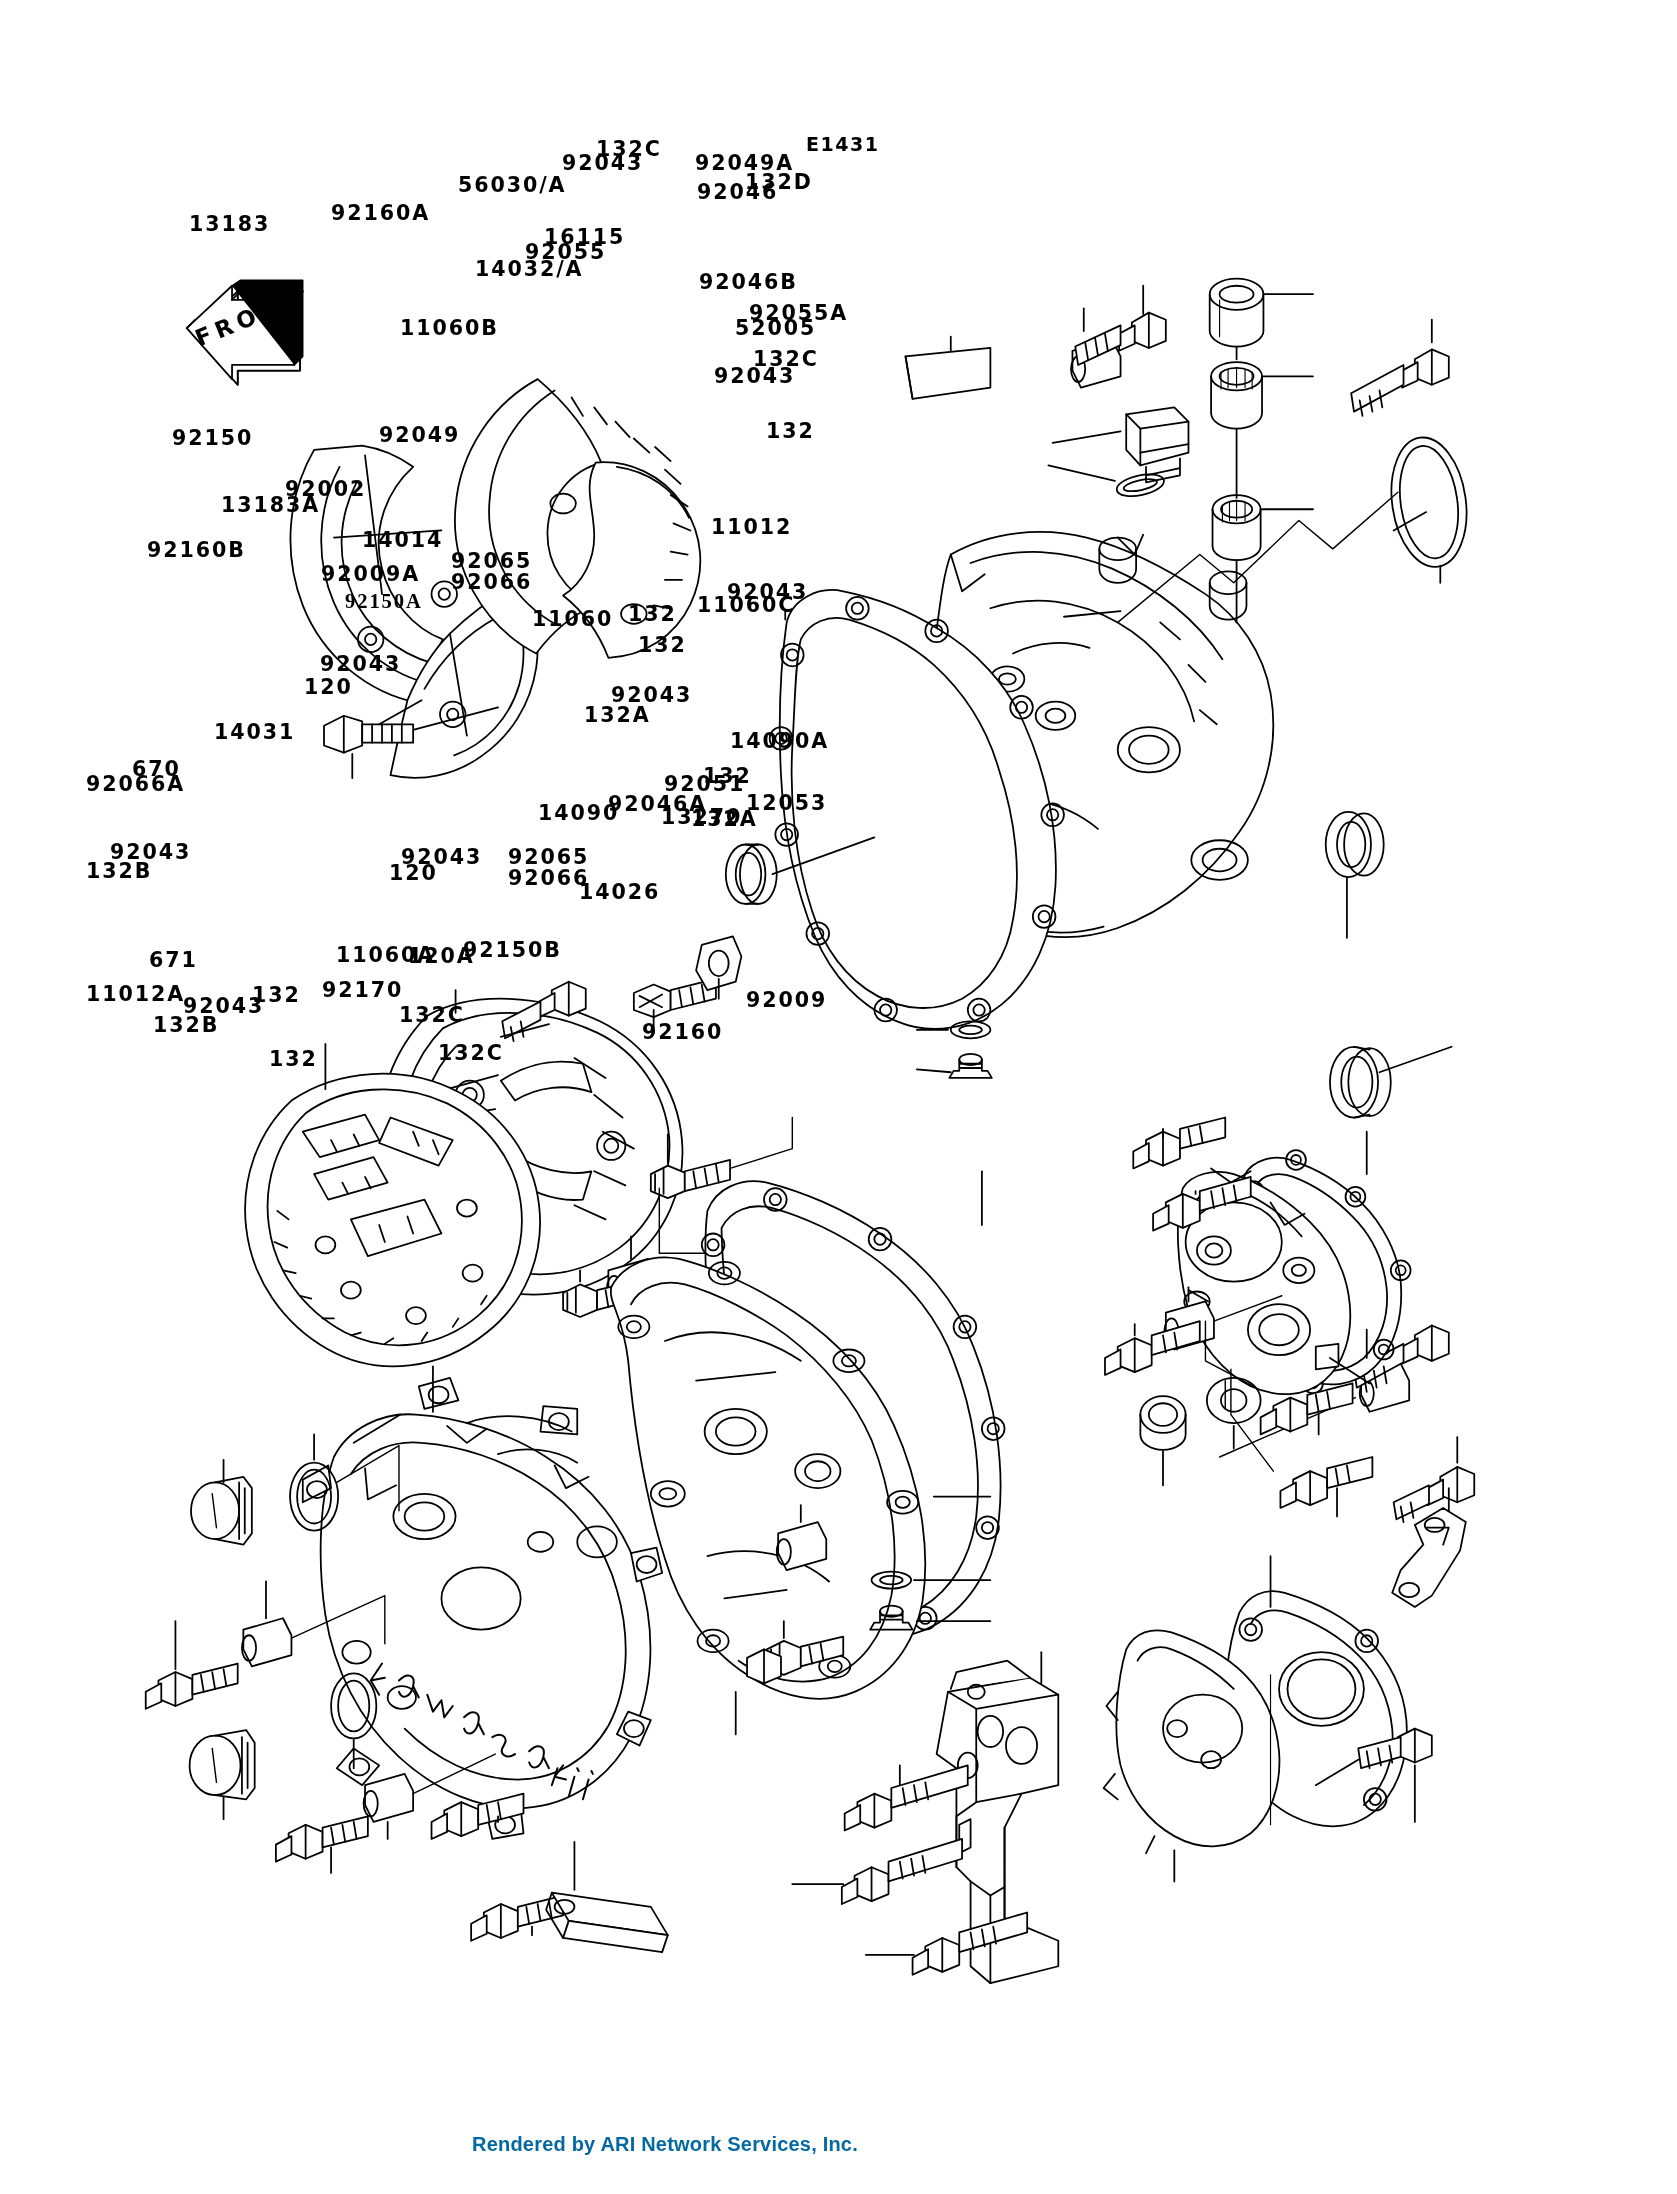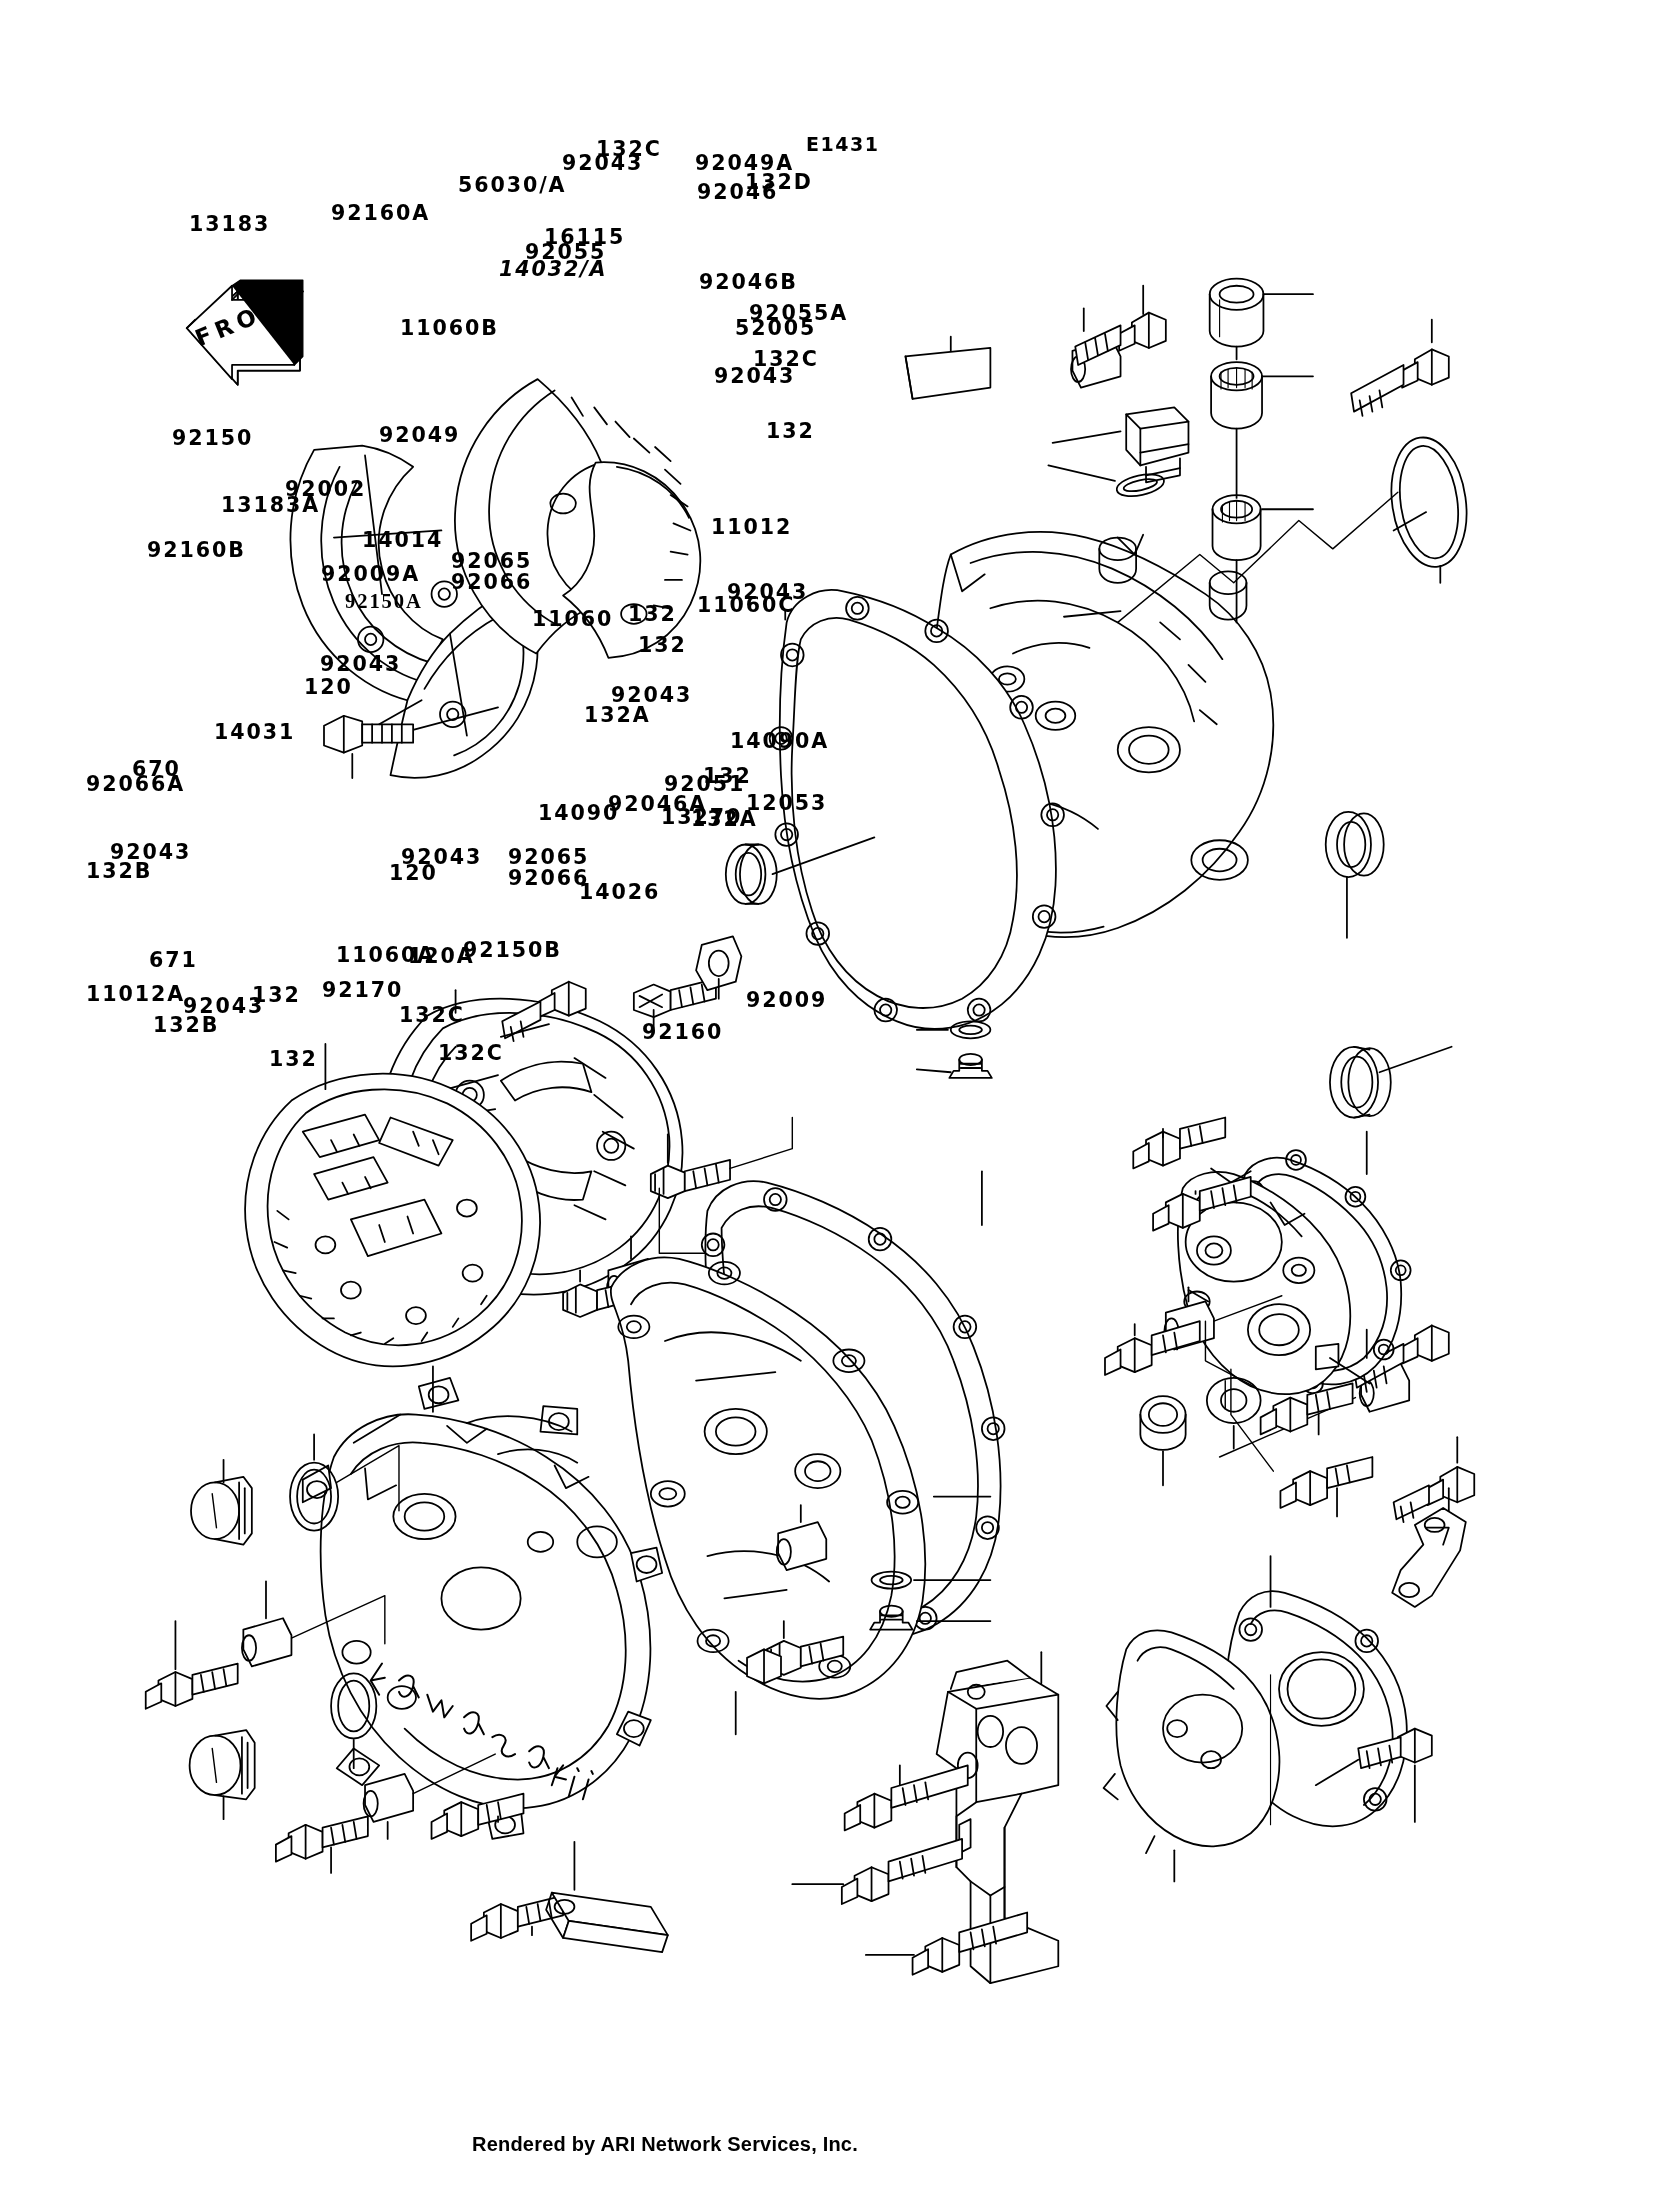--- a/index.html
+++ b/index.html
@@ -25,21 +25,21 @@
   .lbl.sheet{font-size:19px;letter-spacing:1.5px;font-weight:600;}
   .footer{
     position:absolute;
     left:0;
     top:2133px;
     width:1330px;
     text-align:center;
     font-family:"Liberation Sans",sans-serif;
     font-size:20px;
     font-weight:600;
-    color:#000000;
+    color:#0369a1;
     letter-spacing:0.2px;
   }
 </style>
 </head>
 <body>
 
 <div id="page">
 
   <svg id="art" viewBox="0 0 1186 1551" preserveAspectRatio="none">
     <defs>
@@ -951,21 +951,21 @@
   <div class="lbl" style="left:331px;top:203px;">92160A</div>
   <div class="lbl" style="left:458px;top:175px;">56030/A</div>
   <div class="lbl" style="left:562px;top:153px;">92043</div>
   <div class="lbl" style="left:596px;top:139px;">132C</div>
   <div class="lbl" style="left:695px;top:153px;">92049A</div>
   <div class="lbl" style="left:697px;top:182px;">92046</div>
   <div class="lbl" style="left:745px;top:172px;">132D</div>
   <div class="lbl" style="left:544px;top:227px;">16115</div>
   <div class="lbl" style="left:525px;top:242px;">92055</div>
   <div class="lbl" style="left:699px;top:272px;">92046B</div>
-  <div class="lbl" style="left:499px;top:259px;font-style:italic;">14032/A</div>
+  <div class="lbl" style="left:475px;top:259px;">14032/A</div>
   <div class="lbl" style="left:749px;top:303px;">92055A</div>
   <div class="lbl" style="left:735px;top:318px;">52005</div>
   <div class="lbl" style="left:400px;top:318px;">11060B</div>
   <div class="lbl" style="left:753px;top:349px;">132C</div>
   <div class="lbl" style="left:714px;top:366px;">92043</div>
   <div class="lbl" style="left:766px;top:421px;">132</div>
   <div class="lbl" style="left:172px;top:428px;">92150</div>
   <div class="lbl" style="left:379px;top:425px;">92049</div>
   <div class="lbl" style="left:711px;top:517px;">11012</div>
   <div class="lbl" style="left:221px;top:495px;">13183A</div>

